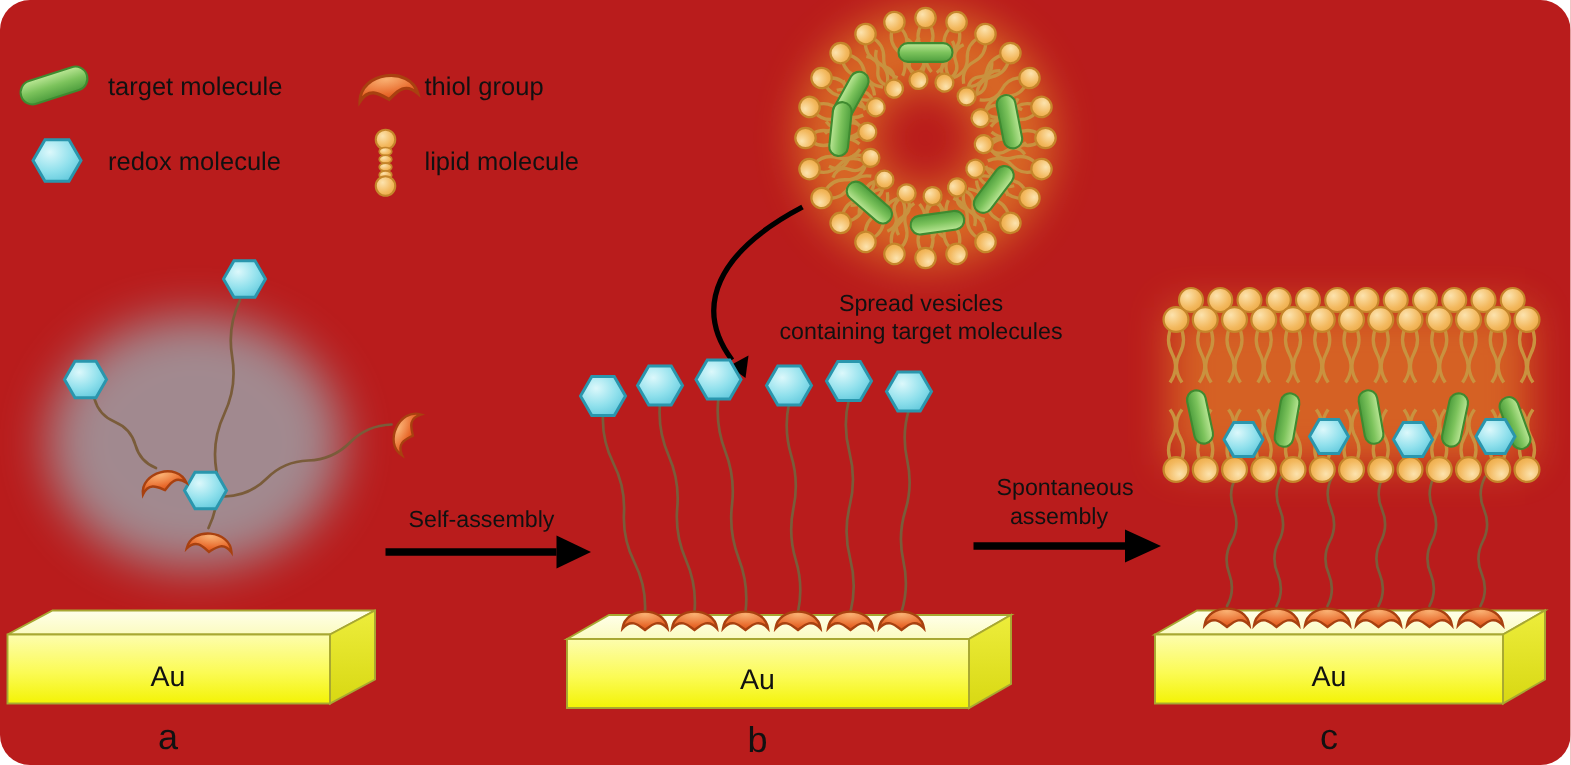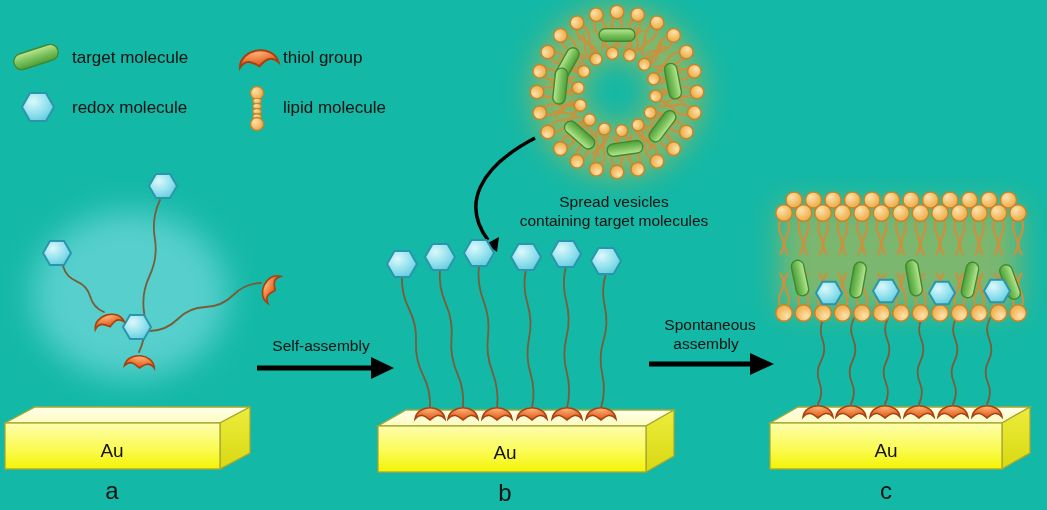--- a/index.html
+++ b/index.html
@@ -1,16 +1,16 @@
 <!DOCTYPE html>
 <html><head>
 <meta charset="utf-8">
 <style>
   html,body{margin:0;padding:0;background:#fff;}
-  .wrap{position:relative;width:1047px;height:510px;background:#14b8a6;overflow:hidden;}
+  .wrap{position:relative;width:1047px;height:510px;background:#b91c1c;overflow:hidden;border-radius:20px;}
   svg{display:block;}
   text{font-family:"Liberation Sans",sans-serif;fill:#111;}
   .lg{font-size:17px;}
   .cap{font-size:15.5px;text-anchor:middle;}
   .arrlbl{font-size:15.5px;text-anchor:middle;}
   .au{font-size:19px;text-anchor:middle;}
   .plabel{font-size:24px;text-anchor:middle;}
 </style>
 </head>
 <body>

